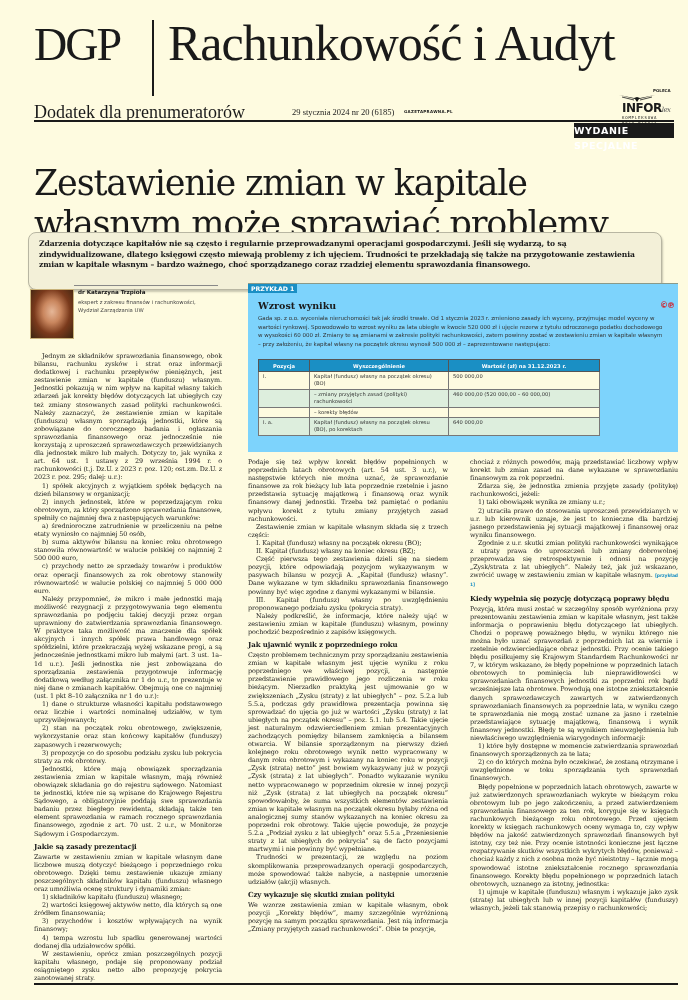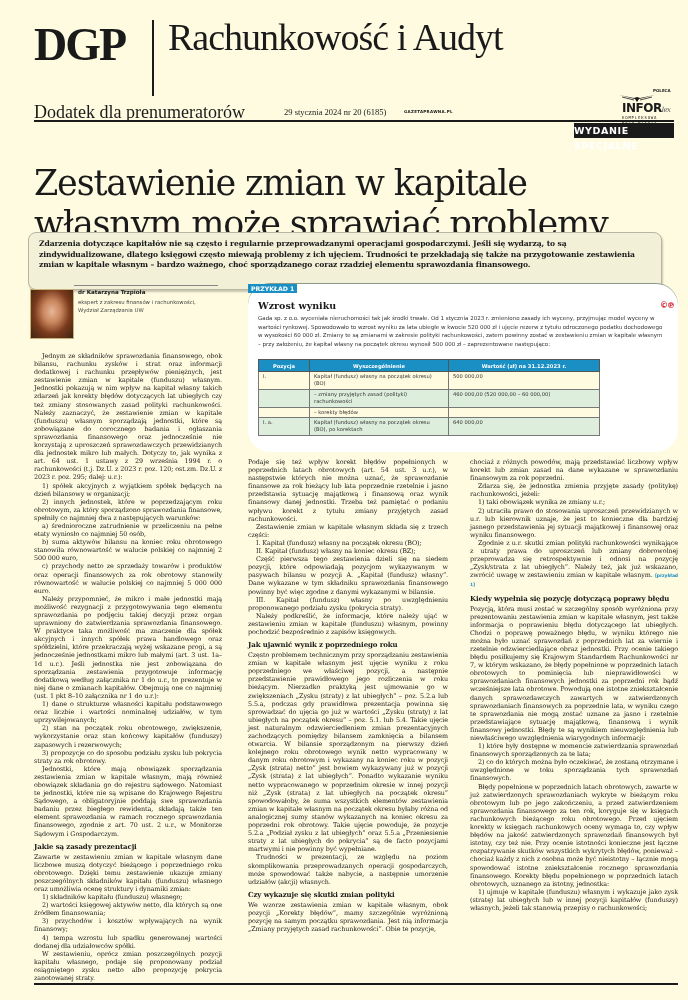--- a/index.html
+++ b/index.html
@@ -4,46 +4,46 @@
 <style>
   html, body { margin:0; padding:0; }
   body {
     width:688px; height:1000px; overflow:hidden;
     background:#fefbe0;
     font-family:"DejaVu Serif", serif;
     color:#1a1a1a;
     position:relative;
   }
   .masthead { position:absolute; left:34px; top:14px; width:640px; height:110px; }
-  .mh-dgp { position:absolute; left:0; top:8px; font-family:"Liberation Serif", serif; font-weight:bold; font-size:46px; letter-spacing:-2px; line-height:1; }
+  .mh-dgp { position:absolute; left:0; top:8px; font-family:"Liberation Serif", serif; font-weight:normal; font-size:46px; letter-spacing:-2px; line-height:1; }
   .mh-sep { position:absolute; left:118px; top:6px; width:2px; height:76px; background:#1a1a1a; }
-  .mh-title { position:absolute; left:134px; top:4px; font-family:"Liberation Serif", serif; font-size:38px; line-height:1; letter-spacing:-1px; }
+  .mh-title { position:absolute; left:134px; top:4px; font-family:"Liberation Serif", serif; font-size:50px; line-height:1; letter-spacing:-1px; }
   .mh-sub { position:absolute; left:0; top:88px; font-family:"Liberation Serif", serif; font-size:18px; }
-  .mh-date { position:absolute; left:250px; top:93px; font-family:"Liberation Serif", serif; font-size:8.5px; }
+  .mh-date { position:absolute; left:258px; top:93px; font-family:"Liberation Serif", serif; font-size:8.5px; }
   .mh-web { position:absolute; left:370px; top:95px; font-family:"DejaVu Sans", sans-serif; font-size:4px; font-weight:bold; letter-spacing:0.3px; }
   .rule-top { position:absolute; left:34px; top:120px; width:640px; height:2px; background:#1a1a1a; }
   .infor-poleca { position:absolute; left:653px; top:88px; font-family:"DejaVu Sans", sans-serif; font-size:4px; font-weight:bold; }
   .infor-logo { position:absolute; left:618px; top:93px; width:38px; height:10px; }
   .infor-name { position:absolute; left:622px; top:101px; font-family:"DejaVu Sans", sans-serif; font-weight:bold; font-size:12px; letter-spacing:-0.5px; }
   .infor-lex { font-family:"DejaVu Serif", serif; font-style:italic; font-weight:normal; font-size:7px; color:#555; }
   .infor-tag { position:absolute; left:622px; top:115px; font-family:"DejaVu Sans Mono", monospace; font-size:4px; letter-spacing:0.8px; line-height:5px; width:40px; }
   .badge-special { position:absolute; left:574px; top:123px; width:100px; height:15px; background:#1a1a1a; color:#fff; font-family:"DejaVu Sans", sans-serif; font-weight:bold; font-size:9.5px; letter-spacing:0.6px; line-height:15px; }
 
   .headline { position:absolute; left:34px; top:140px; width:640px; font-family:"DejaVu Serif", serif; font-size:35px; line-height:41px; letter-spacing:-1.2px; font-weight:normal; }
 
   .lead { position:absolute; left:28px; top:232px; width:632px; height:56px; background:#f3f0d8; border:1.5px solid #b8b6a2; border-radius:8px; box-shadow:1px 2px 2px #c8c6b0; }
   .lead p { margin:6px 10px; font-size:7.6px; line-height:10.5px; font-weight:bold; letter-spacing:-0.1px; }
 
   .author { position:absolute; left:30px; top:285px; width:188px; height:60px; }
   .author-rule { position:absolute; left:44px; top:0; width:144px; height:1px; background:#888; }
   .author-photo { position:absolute; left:0; top:4px; width:42px; height:48px; background:radial-gradient(ellipse at 50% 45%, #e6b798 0%, #c9865e 30%, #7a3a1c 60%, #3b2410 100%); border:1px solid #c8b27a; }
   .author-name { position:absolute; left:48px; top:4px; font-family:"DejaVu Sans", sans-serif; font-weight:bold; font-size:5.6px; }
   .author-role { position:absolute; left:48px; top:13px; font-family:"DejaVu Sans", sans-serif; font-size:5.3px; line-height:8px; color:#444; width:140px; }
 
-  .example { position:absolute; left:248px; top:283px; width:430px; height:168px; background:#ffffff; border-top:1.5px solid #8a9a8a;border-radius:22px; }
+  .example { position:absolute; left:248px; top:283px; width:430px; height:168px; background:#7dd3fc; border-top:1.5px solid #8a9a8a; }
   .ex-tag { position:absolute; left:0; top:0; background:#1a8fc4; color:#fff; font-family:"DejaVu Sans", sans-serif; font-weight:bold; font-size:6.2px; padding:1px 3px; }
   .ex-title { position:absolute; left:10px; top:16px; font-size:9.5px; font-weight:bold; }
   .ex-icon { position:absolute; left:412px; top:17px; color:#d4202a; font-family:"DejaVu Sans", sans-serif; font-size:8px; font-weight:bold; letter-spacing:-1px; }
   .ex-text { position:absolute; left:10px; top:30px; width:405px; font-family:"DejaVu Sans", sans-serif; font-size:5.5px; line-height:8.6px; color:#333; }
   .ex-table { position:absolute; left:10px; top:75px; width:342px; border-collapse:collapse; font-family:"DejaVu Sans", sans-serif; font-size:5.2px; color:#333; border:1px solid #555; }
   .ex-table th { background:#1a8fc4; color:#fff; font-weight:bold; height:11px; padding:0 4px; border:1px solid #555; }
   .ex-table td { padding:1px 4px; vertical-align:top; border:1px solid #777; line-height:7.4px; }
   .row-y td { background:#fefbe0; }
   .row-g td { background:#ddeedd; }
   .ex-table .c1 { width:42px; }

